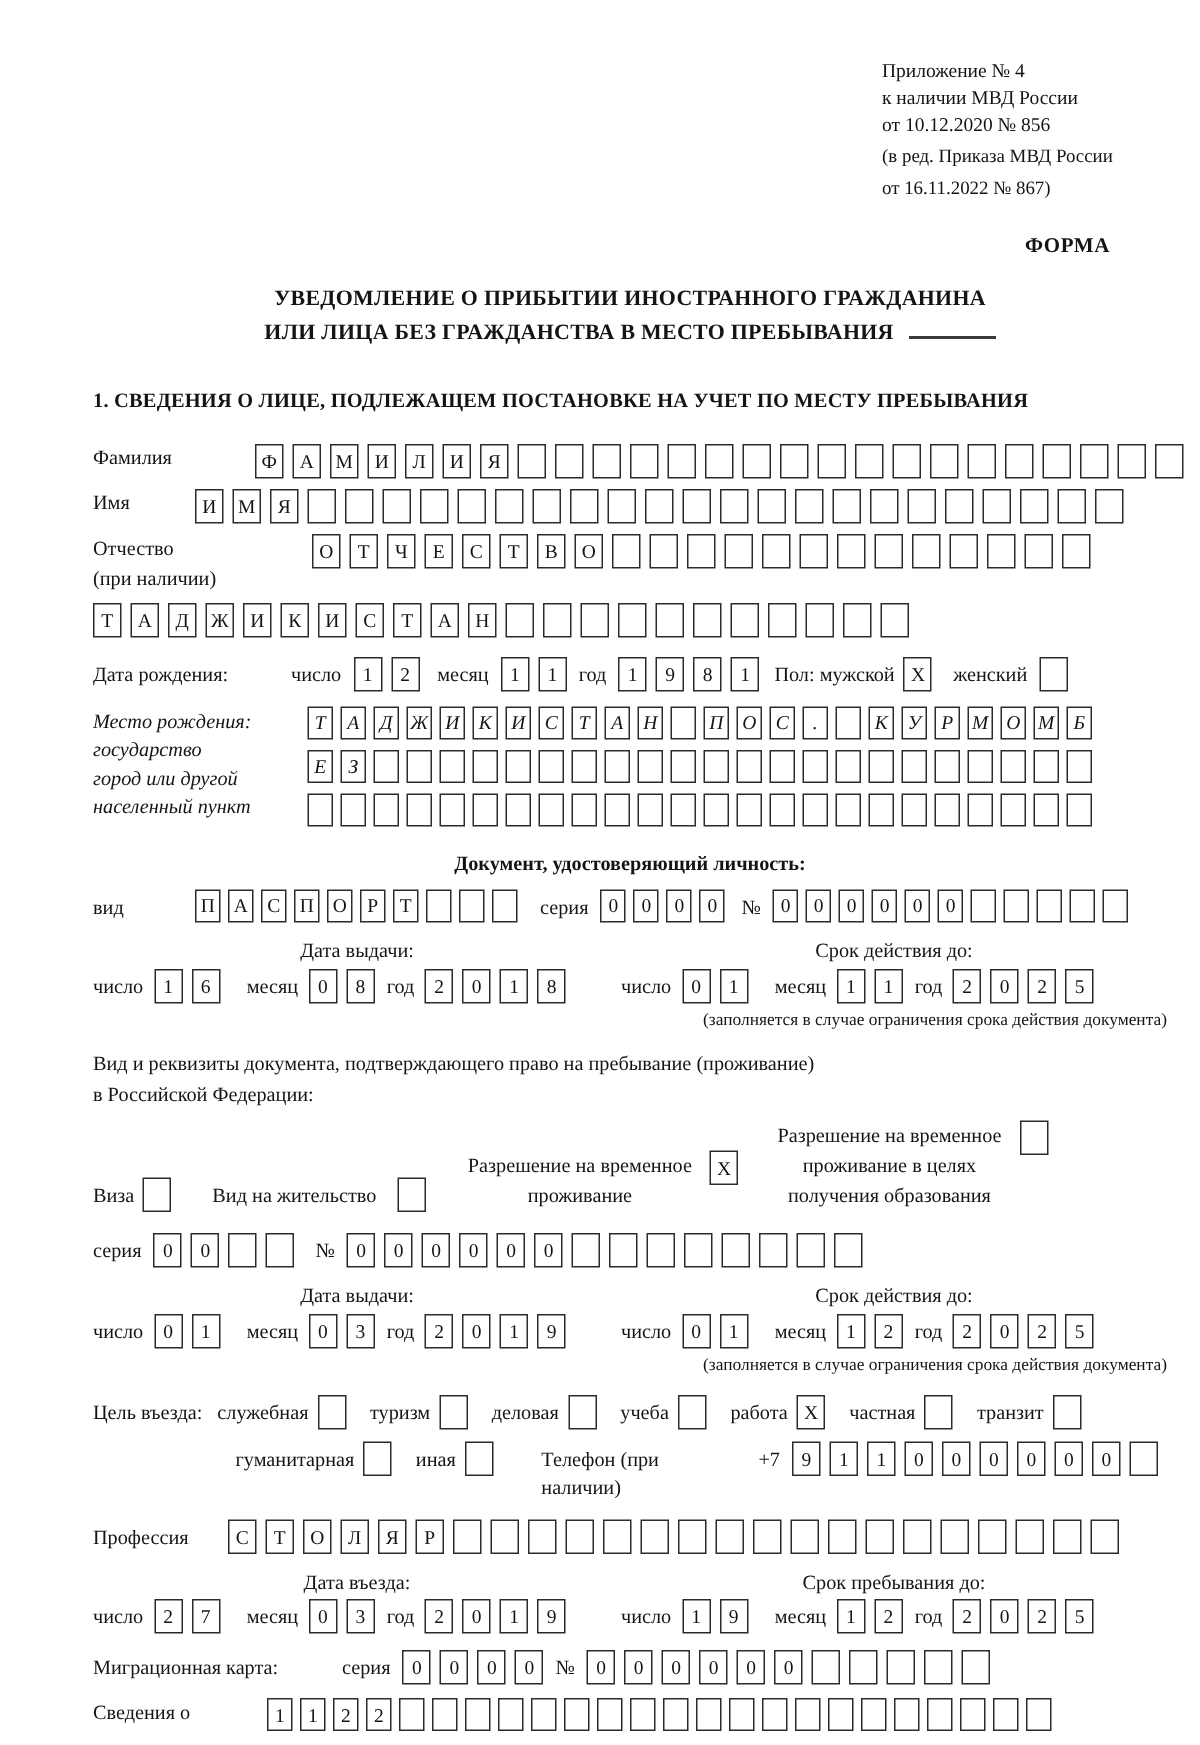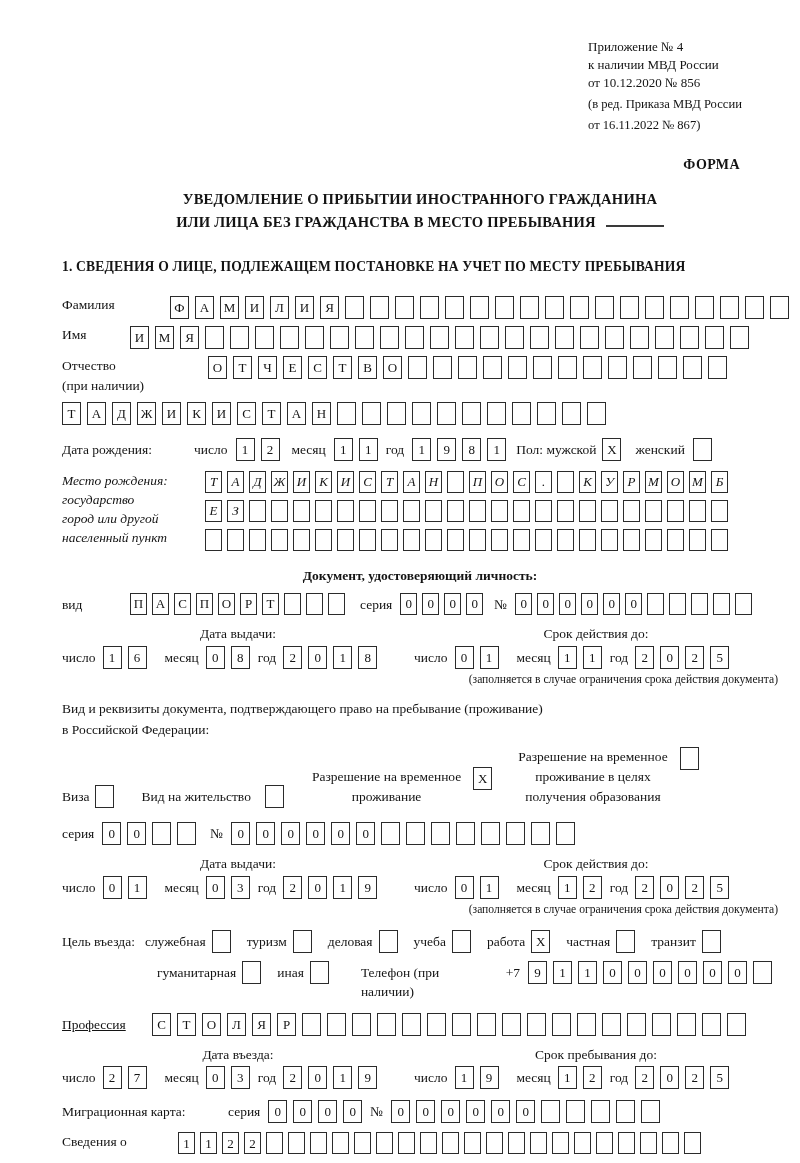--- a/index.html
+++ b/index.html
@@ -39,21 +39,21 @@
   .boxcol { display:flex; flex-direction:column; }
   .boxcol .boxes { margin-bottom:7px; }
 
   
   .lbl-surname { width:68px; }
   .lbl-name { width:68px; }
   .lbl-patro { width:146px; }
   .lbl-citiz { width:116px; }
   .lbl-birthpl { width:143px; }
   .lbl-vid { width:68px; }
-  .lbl-prof { width:90px;text-decoration:underline; }
+  .lbl-prof { width:90px; }
   .lbl-guard { width:116px; }
 
   .inline-word { margin:3px 8px 0 2px; }
   .center-head { text-align:center; font-weight:bold; }
 
   .doc-heading { text-align:center; font-weight:bold; margin-top:9px; font-size:13.5px; }
 
   .dategrp { display:flex; align-items:flex-start; }
   .dategrp .w { margin:3px 7px 0 0; }
   .dategrp .w2 { margin:3px 7px 0 12px; }

